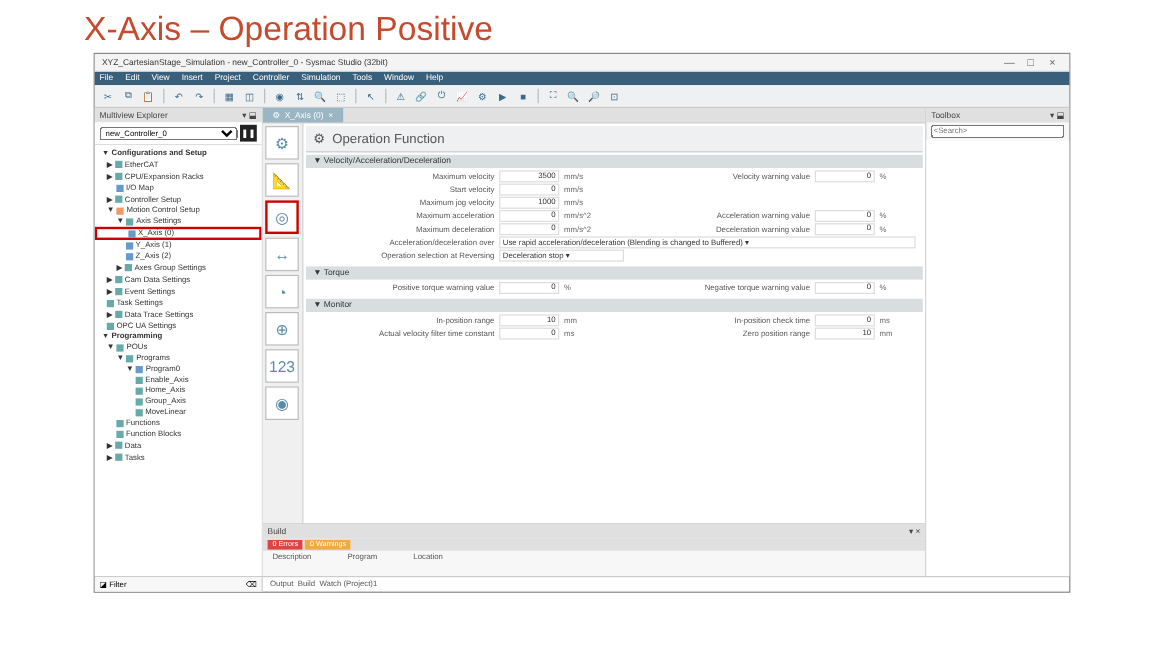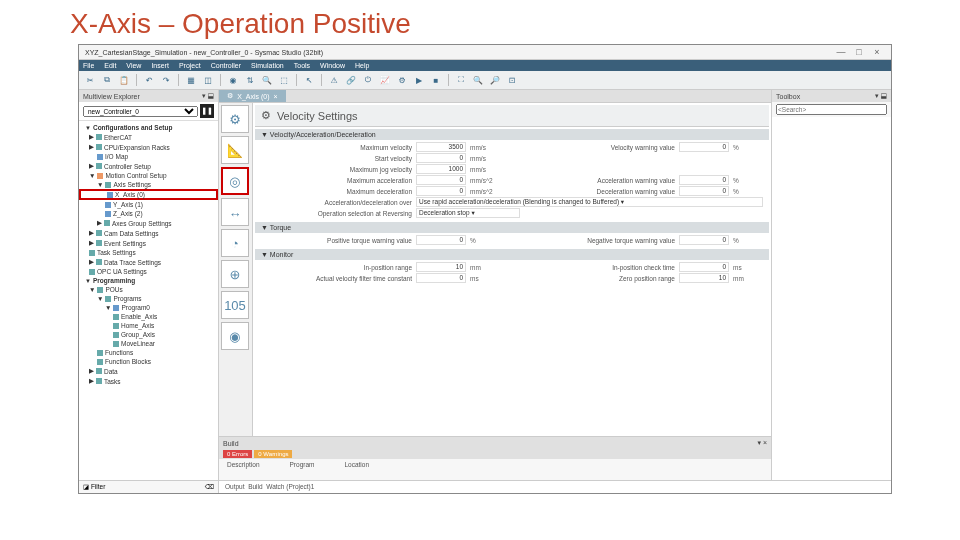--- a/index.html
+++ b/index.html
@@ -213,27 +213,27 @@
         </div>
       </div>
       <div class="content-row">
         <div class="icon-col">
           <div class="ibox">⚙</div>
           <div class="ibox">📐</div>
           <div class="ibox sel">◎</div>
           <div class="ibox">↔</div>
           <div class="ibox">◔</div>
           <div class="ibox">⊕</div>
-          <div class="ibox">105</div>
+          <div class="ibox">123</div>
           <div class="ibox">◉</div>
         </div>
         <div class="detail">
           <div class="op-title">
             <span>⚙</span>
-            <span>Velocity Settings</span>
+            <span>Operation Function</span>
           </div>
 
           <div class="section">
             <div class="sec-head">▼ Velocity/Acceleration/Deceleration</div>
             <div class="grid">
               <span class="lbl">Maximum velocity</span>
               <span class="val">3500</span>
               <span class="unit">mm/s</span>
               <span class="lbl">Velocity warning value</span>
               <span class="val">0</span>

